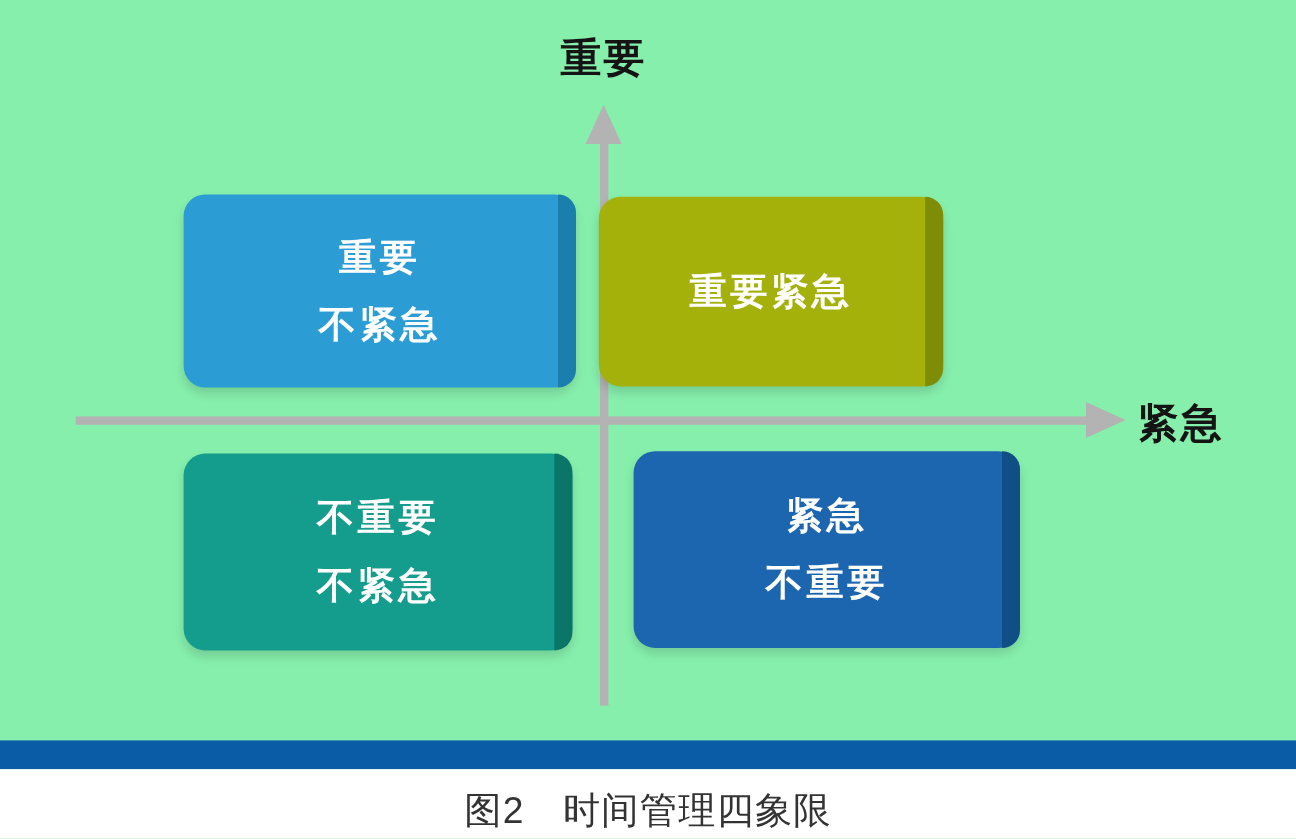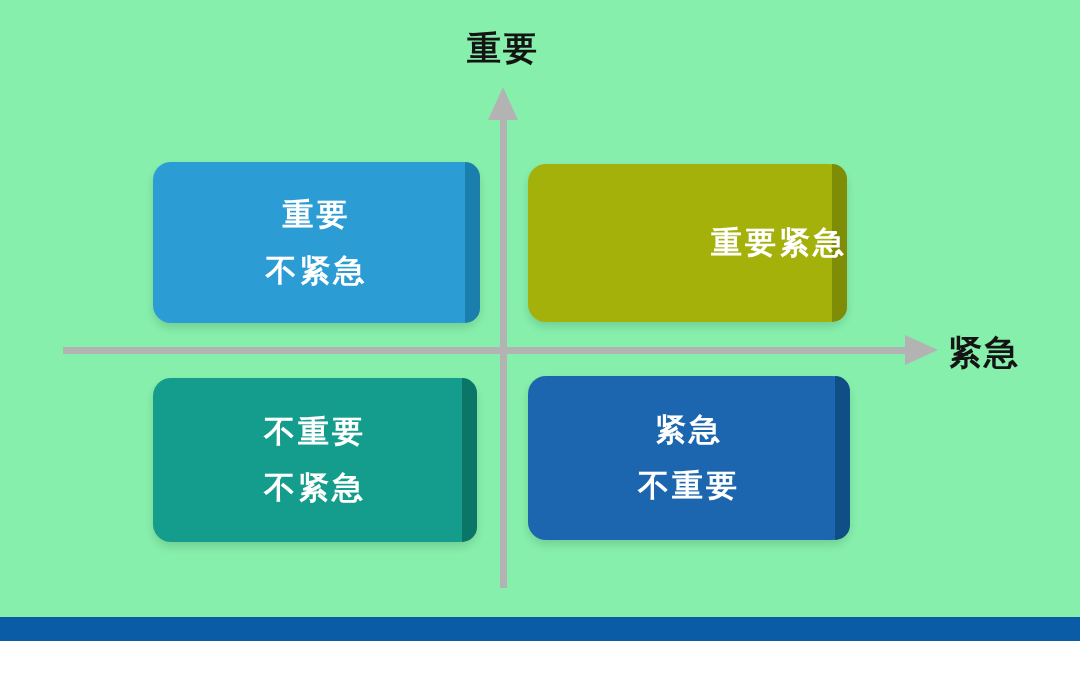--- a/index.html
+++ b/index.html
@@ -74,21 +74,21 @@
     position: relative;
     z-index: 1;
     color: #ffffff;
     font-size: 31px;
     font-weight: bold;
     line-height: 56px;
     letter-spacing: 3px;
     text-align: center;
   }
   .quad-tl { left: 153px; top: 162px; width: 327px; height: 161px; }
-  .quad-tr { left: 528px; top: 164px; width: 319px; height: 158px; align-items: flex-end; }
+  .quad-tr { left: 499px; top: 164px; width: 287px; height: 158px; }
   .quad-bl { left: 153px; top: 378px; width: 324px; height: 164px; }
   .quad-br { left: 528px; top: 376px; width: 322px; height: 164px; }
 
   
   .bottom-bar {
     position: absolute;
     left: 0; top: 617px;
     width: 1080px; height: 24px;
   }
   .white-strip {
@@ -137,14 +137,15 @@
   </div>
 
   <div class="quad quad-br" style="background: rgb(27, 102, 174);">
     <div class="bevel" style="background: rgb(16, 78, 134);"></div>
     <div class="line">紧急</div>
     <div class="line">不重要</div>
   </div>
 
   <div class="bottom-bar" style="background: rgb(11, 92, 166);"></div>
   <div class="white-strip"></div>
+  <div class="caption" style="color: rgb(51, 51, 51);">图2　时间管理四象限</div>
 
 </div>
 
 </body></html>

